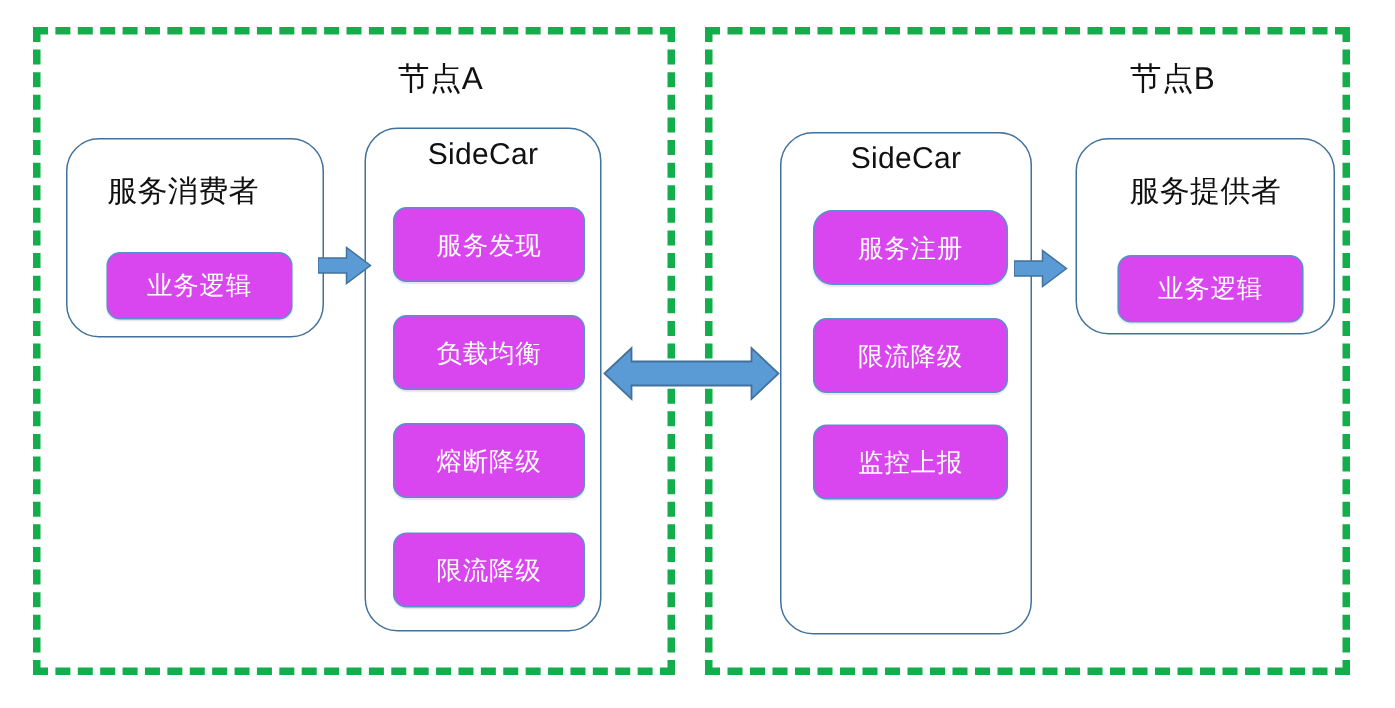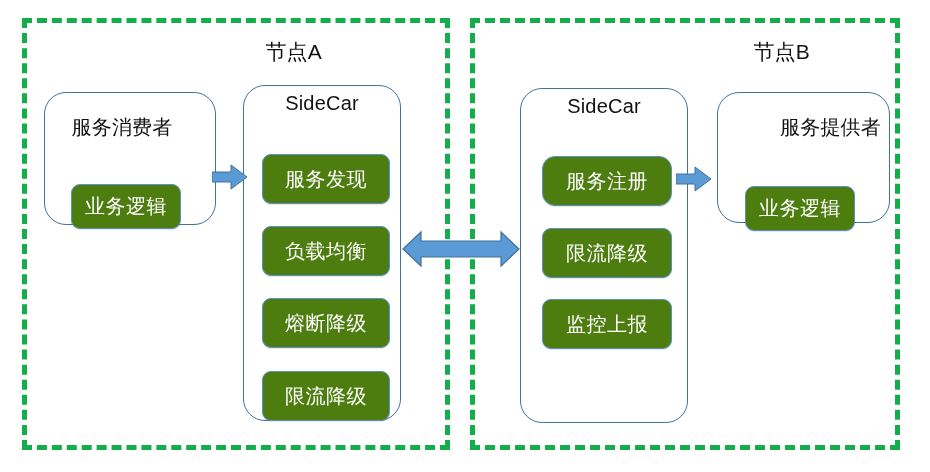--- a/index.html
+++ b/index.html
@@ -57,39 +57,38 @@
     position: absolute;
     font-size: 20px;
     color: #111111;
     white-space: nowrap;
     text-align: center;
     letter-spacing: 0.2px;
   }
   #consumer-title { left: 44px;  top: 114px; width: 156px; }
   #sidecar-left-title  { left: 243px; top: 92px;  width: 158px; }
   #sidecar-right-title { left: 520px; top: 95px;  width: 168px; }
-  #provider-title { left: 717px; top: 114px; width: 173px; padding-left: 27px; }
+  #provider-title { left: 717px; top: 114px; width: 173px; }
 
   
   .pill {
     position: absolute;
     box-sizing: border-box;
-    background: #4d7c0f;
+    background: #d946ef;
     border: 1px solid #5791CB;
     border-radius: 9px;
     color: #ffffff;
-    font-size: 20px;
+    font-size: 17px;
     display: flex;
     align-items: center;
     justify-content: center;
     letter-spacing: 0.5px;
     box-shadow: 0 1px 1px rgba(0,0,0,0.10);
-    margin-top: 16px;
   }
-  .pill-inner-card { width: 110px; height: 45px; }
+  .pill-inner-card { width: 124px; height: 45px; }
   .pill-sidecar-l  { left: 262px; width: 128px; height: 50px; }
   .pill-sidecar-r  { left: 542px; width: 130px; height: 50px; }
 
   #biz-left  { left: 71px;  top: 168px; }
   #biz-right { left: 745px; top: 170px; }
 
   
   .arrow-svg { position: absolute; }
   #arrow-consumer-sidecar { left: 212px; top: 164px; }
   #arrow-sidecar-provider { left: 676px; top: 166px; }

